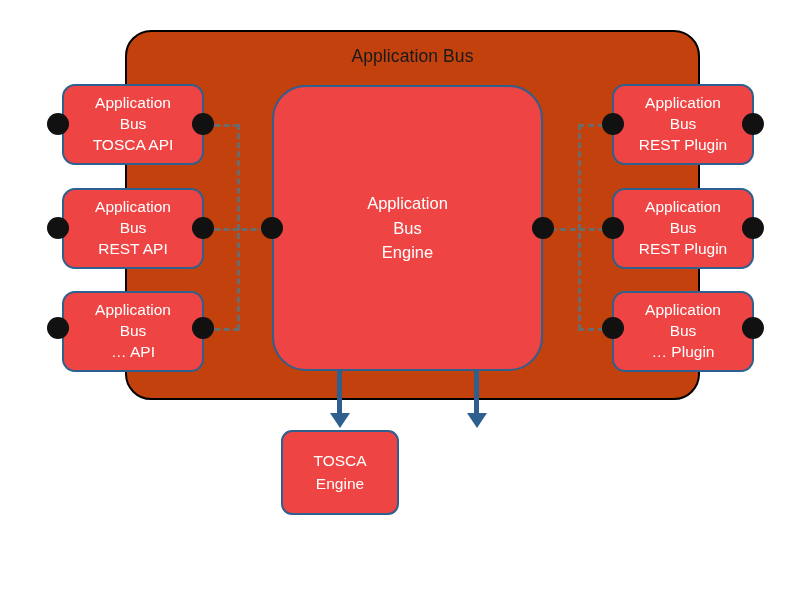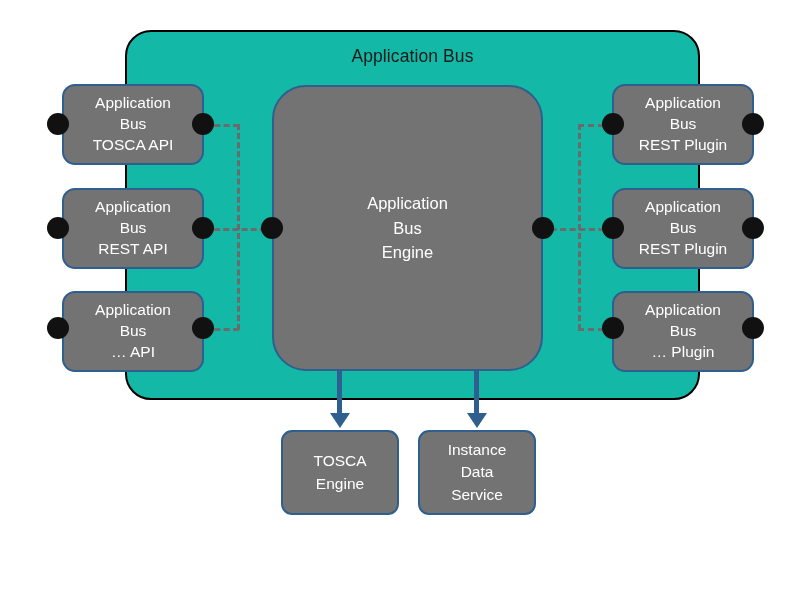--- a/index.html
+++ b/index.html
@@ -20,40 +20,40 @@
     width: 800px;
     height: 600px;
   }
   
   .outer-container {
     position: absolute;
     left: 125px;
     top: 30px;
     width: 575px;
     height: 370px;
-    background: #14b8a6;
+    background: #c2410c;
     border: 2.5px solid #000000;
     border-radius: 26px;
     box-sizing: border-box;
     z-index: 1;
   }
   .outer-title {
     position: absolute;
     left: 0;
     top: 14px;
     width: 100%;
     text-align: center;
     font-size: 17.5px;
     color: #1a1a1a;
     letter-spacing: 0.1px;
   }
   
   .node {
     position: absolute;
-    background: #737373;
+    background: #ef4444;
     border: 2px solid #2e5f8e;
     border-radius: 13px;
     box-sizing: border-box;
     display: flex;
     flex-direction: column;
     align-items: center;
     justify-content: center;
     color: #ffffff;
     font-size: 15.5px;
     line-height: 1.35;
@@ -195,25 +195,20 @@
   <div class="node side-box right-col row-3">
     <span class="ln">Application</span>
     <span class="ln">Bus</span>
     <span class="ln">… Plugin</span>
   </div>
 
   <div class="node bottom-box tosca">
     <span class="ln">TOSCA</span>
     <span class="ln">Engine</span>
   </div>
-  <div class="node bottom-box instance">
-    <span class="ln">Instance</span>
-    <span class="ln">Data</span>
-    <span class="ln">Service</span>
-  </div>
 
   <div class="dot" style="left:47px;  top:113px;"></div>
   <div class="dot" style="left:192px; top:113px;"></div>
   <div class="dot" style="left:47px;  top:217px;"></div>
   <div class="dot" style="left:192px; top:217px;"></div>
   <div class="dot" style="left:47px;  top:317px;"></div>
   <div class="dot" style="left:192px; top:317px;"></div>
 
   <div class="dot" style="left:261px; top:217px;"></div>
   <div class="dot" style="left:532px; top:217px;"></div>

